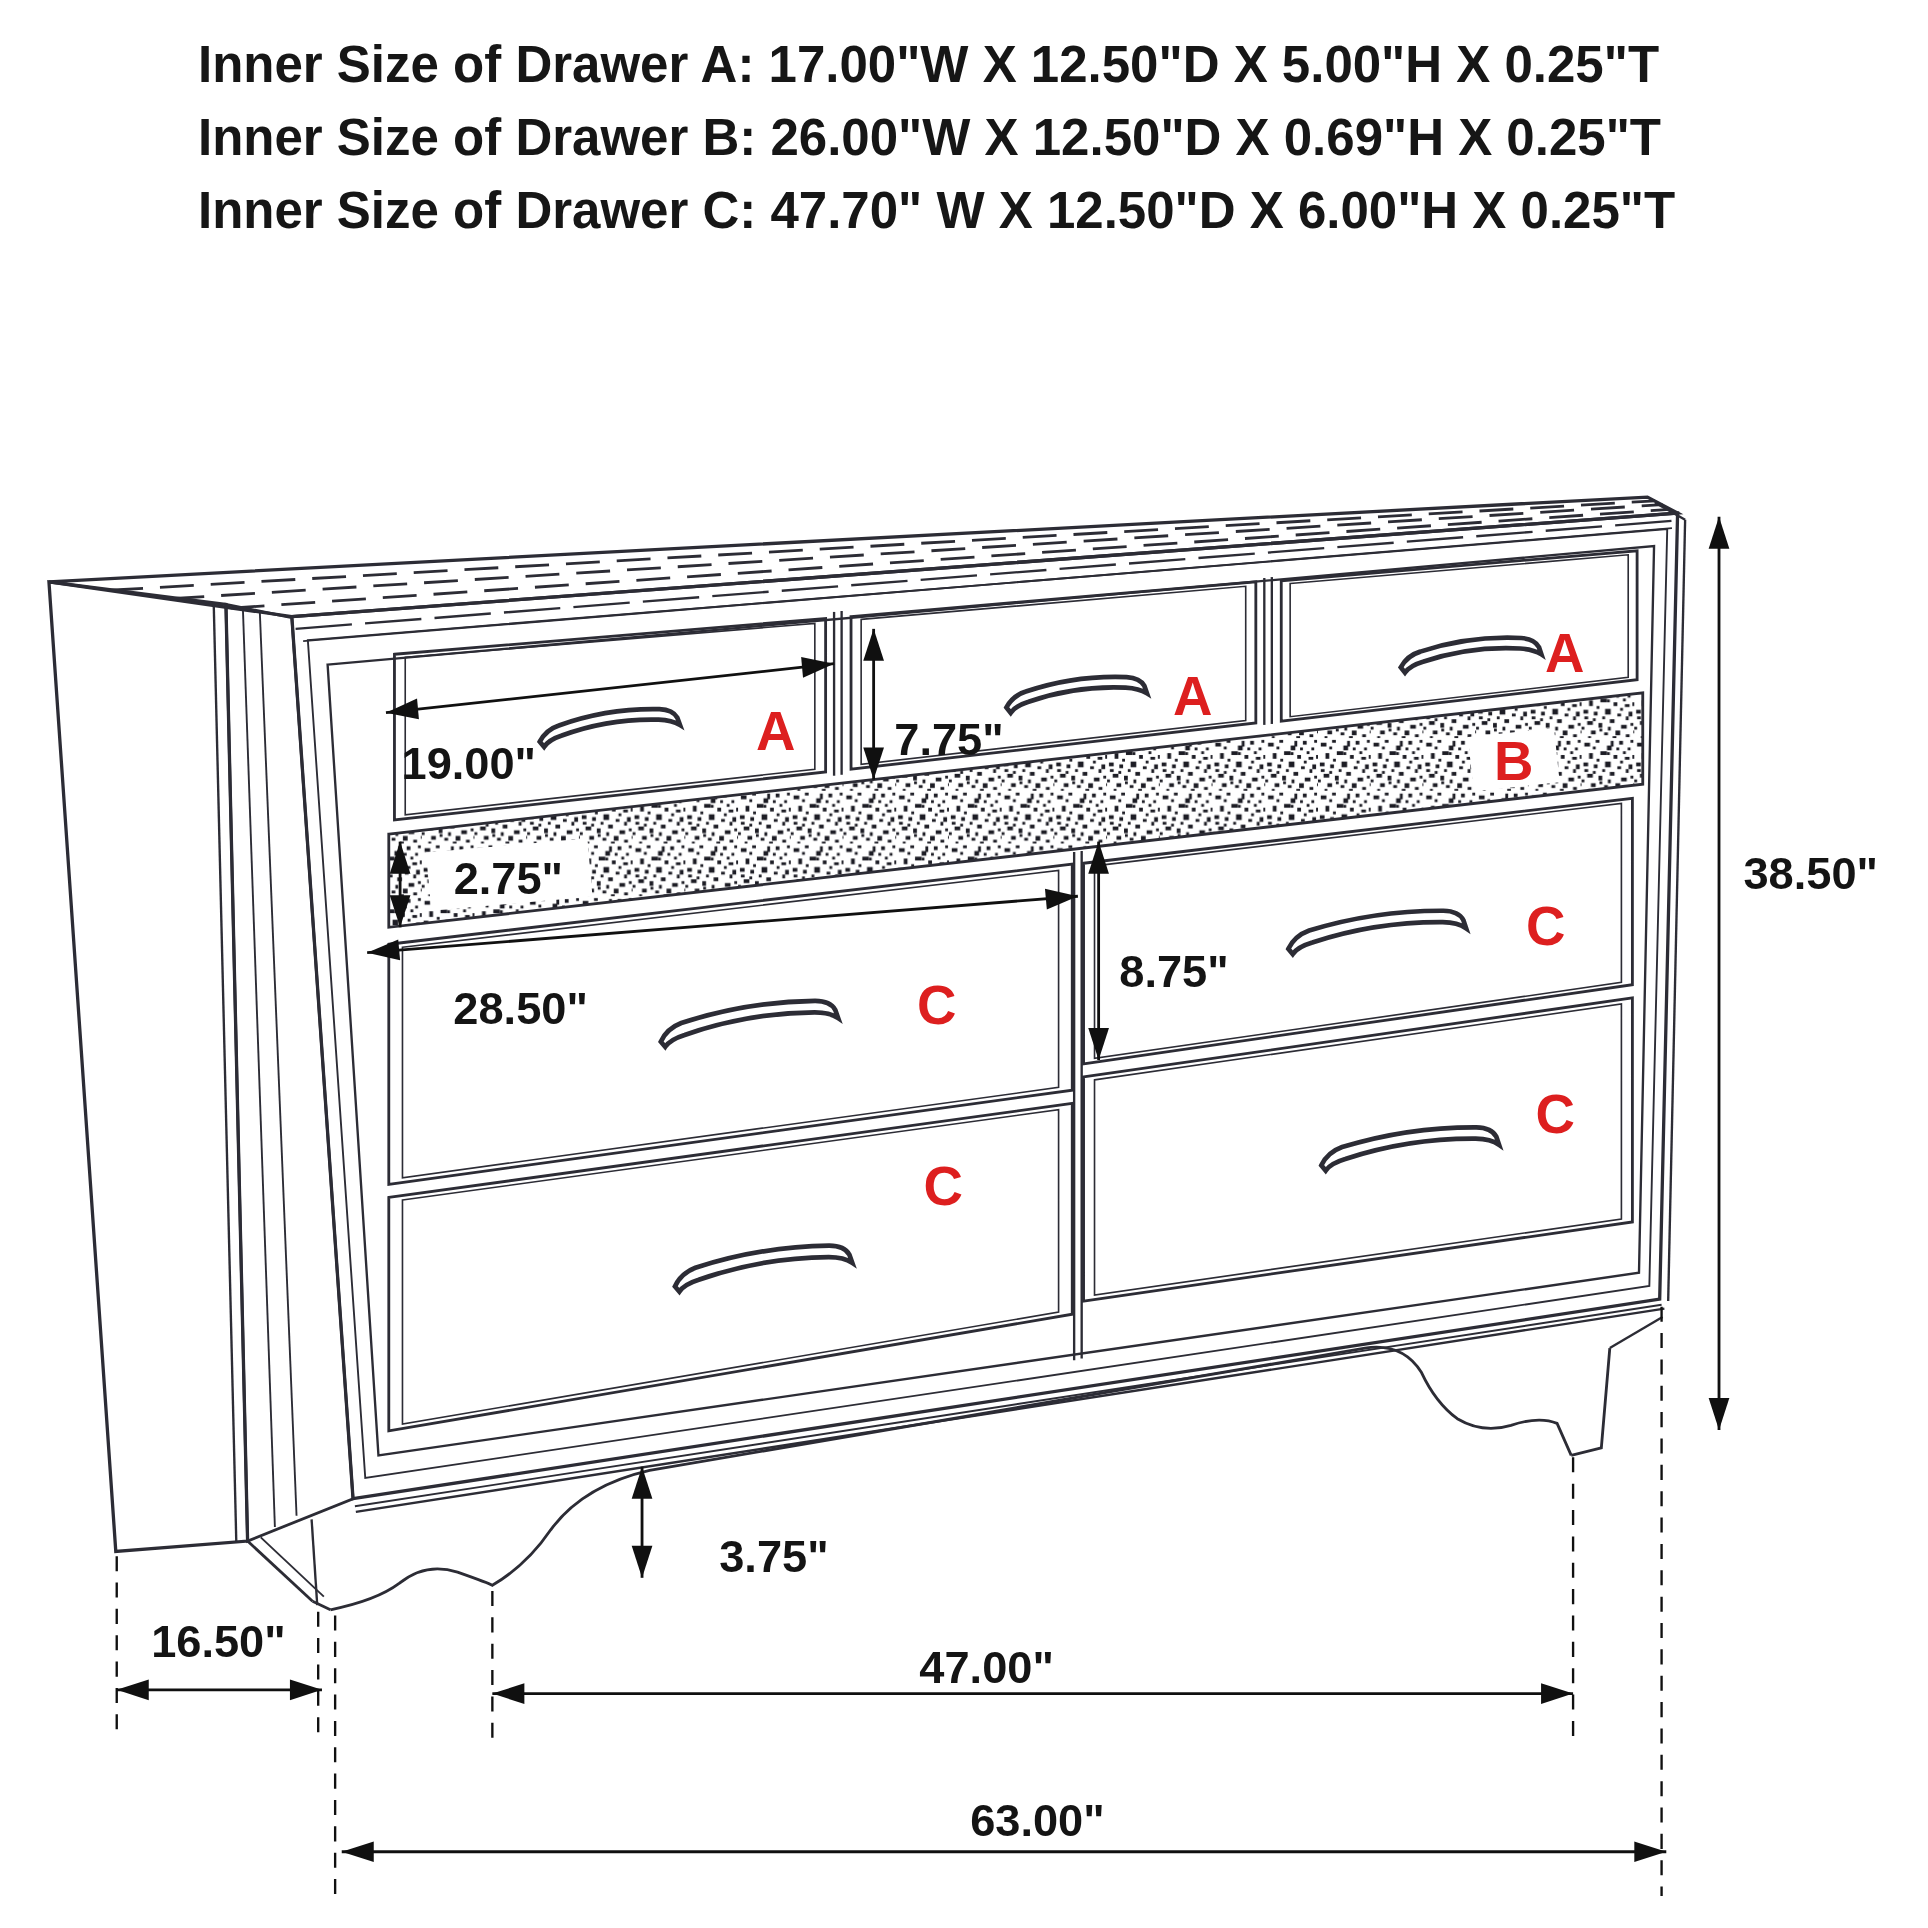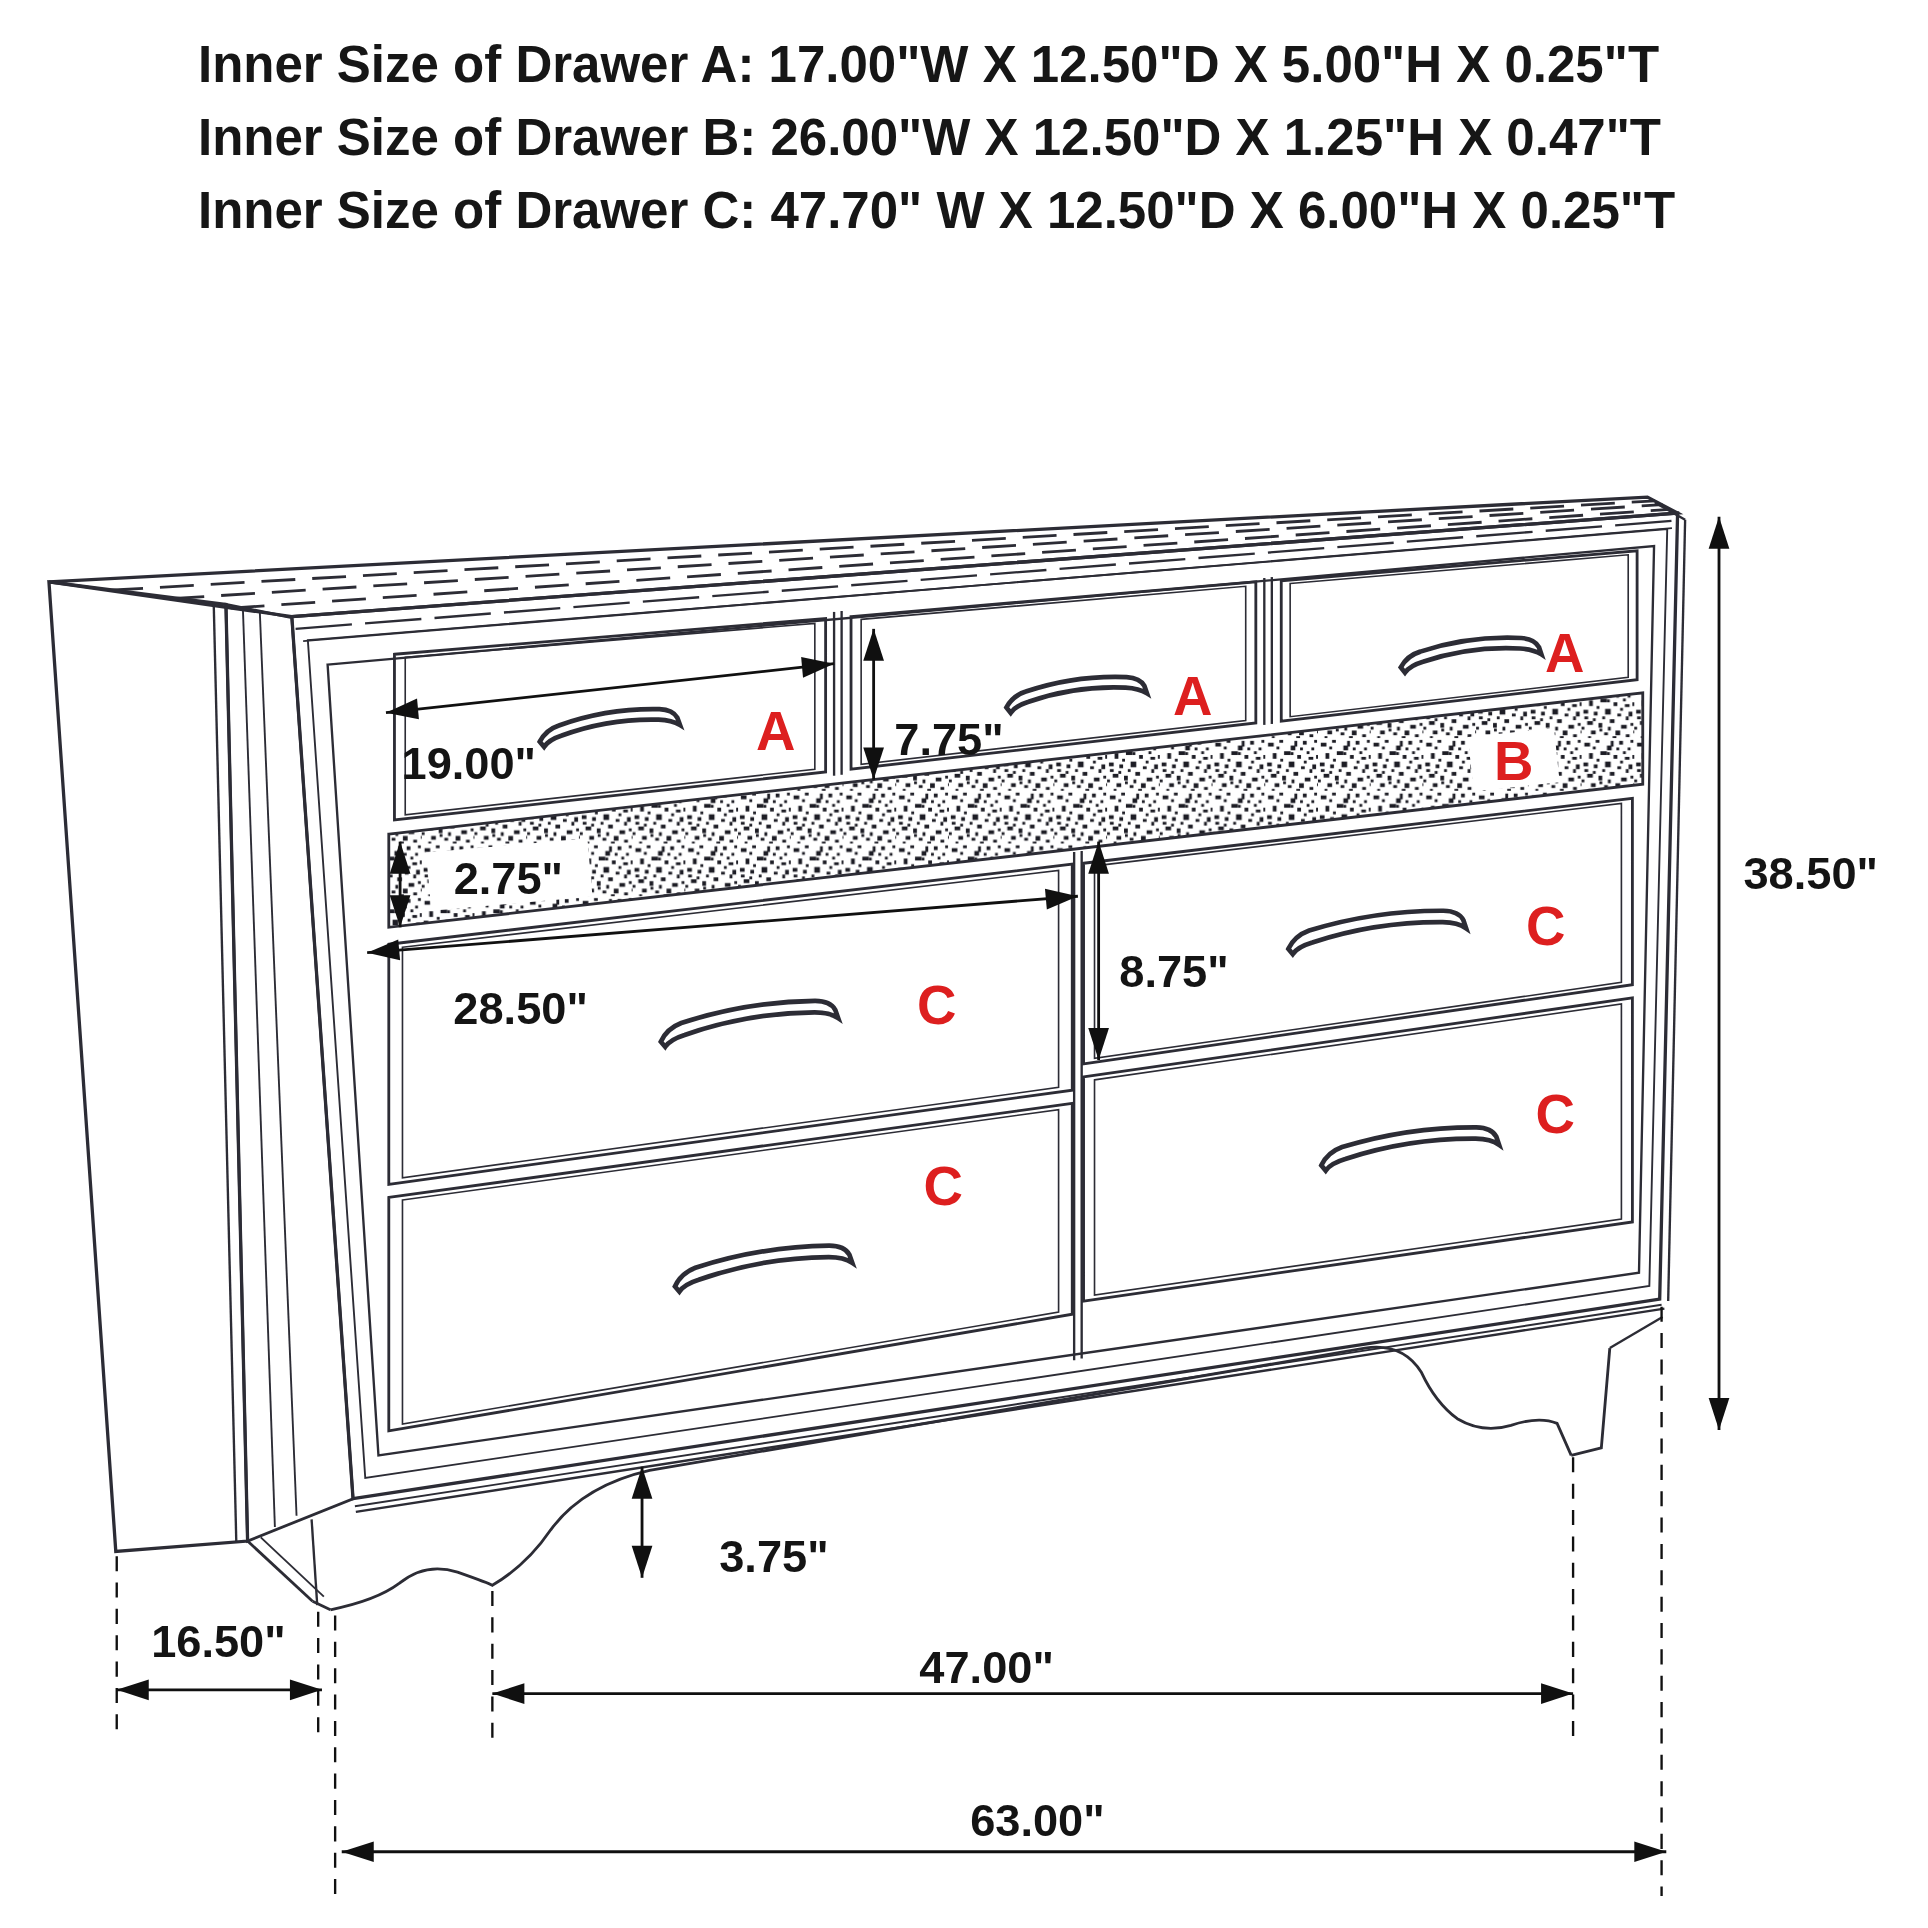--- a/index.html
+++ b/index.html
@@ -16,21 +16,21 @@
   .dashedproj{stroke:#101010;stroke-width:2.5;stroke-dasharray:16 12;fill:none;}
   .hatch{stroke:#2c2c35;stroke-width:3;stroke-dasharray:36 18;fill:none;}
 </style>
 </head>
 <body>
 
 <div id="stage">
 
   <div id="spec-header">
     <div>Inner Size of Drawer A: 17.00"W X 12.50"D X 5.00"H X 0.25"T</div>
-    <div>Inner Size of Drawer B: 26.00"W X 12.50"D X 1.25"H X 0.47"T</div>
+    <div>Inner Size of Drawer B: 26.00"W X 12.50"D X 0.69"H X 0.25"T</div>
     <div>Inner Size of Drawer C: 47.70" W X 12.50"D X 6.00"H X 0.25"T</div>
   </div>
 
   <svg id="drawing" viewBox="0 0 2048 2048" xmlns="http://www.w3.org/2000/svg">
 
     <defs>
       <pattern id="speck" width="56" height="56" patternUnits="userSpaceOnUse">
         <rect x="0" y="0" width="56" height="56" fill="#ffffff"></rect>
         <g fill="#1c1c24">
           <rect x="3" y="5" width="6" height="4"></rect>

